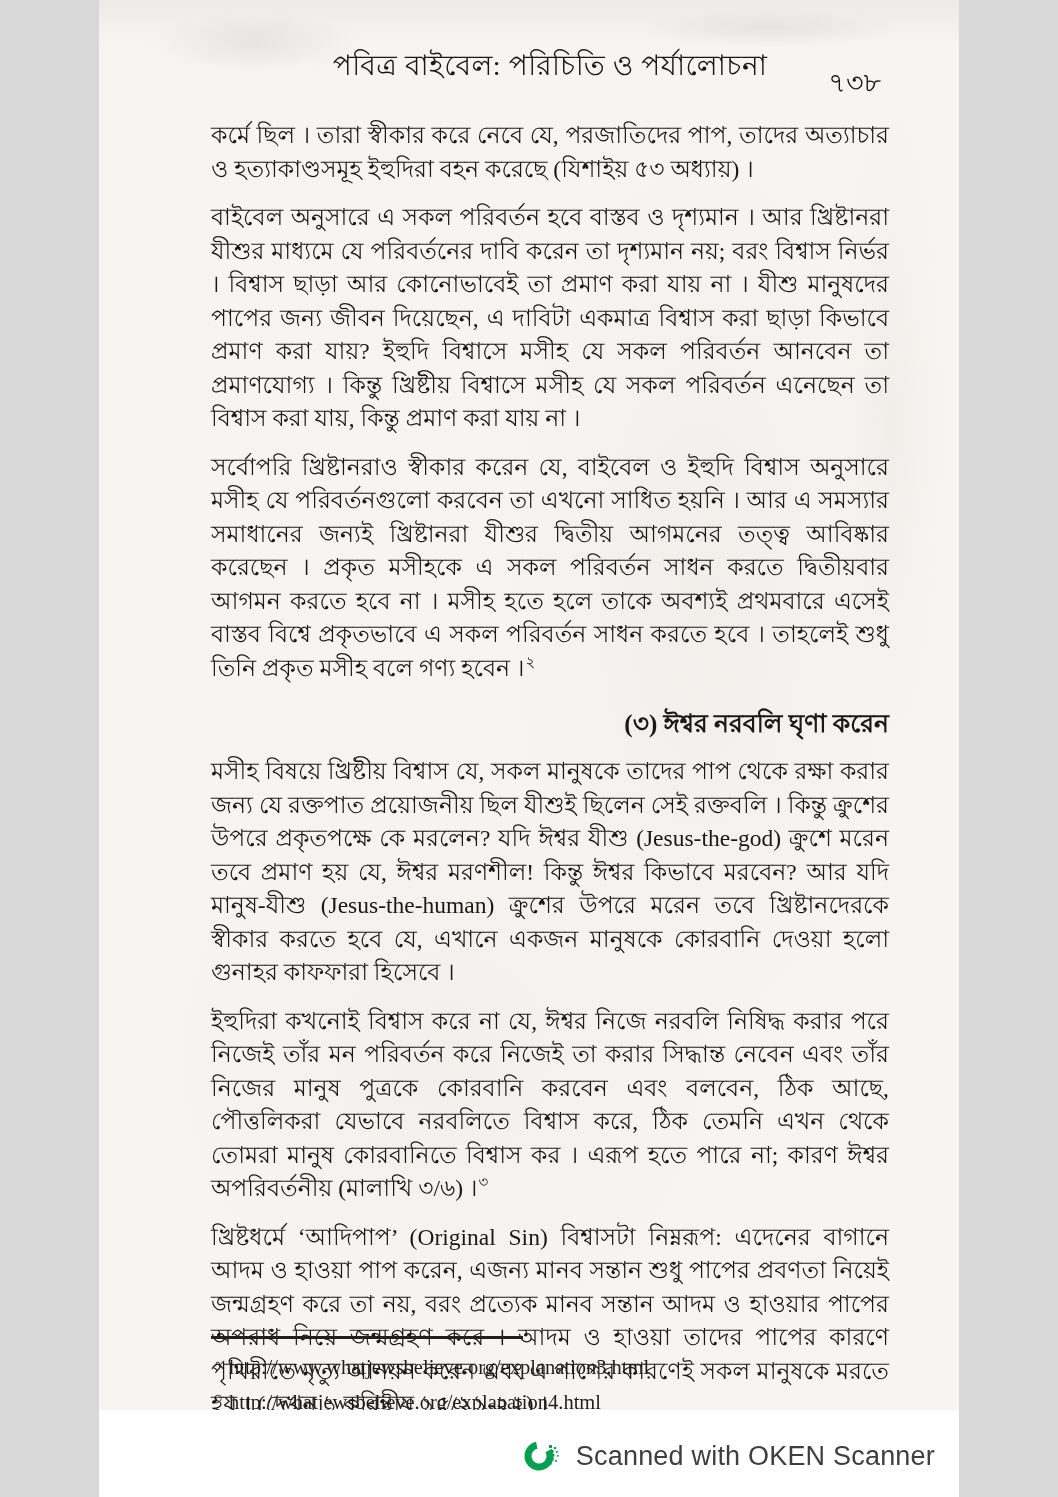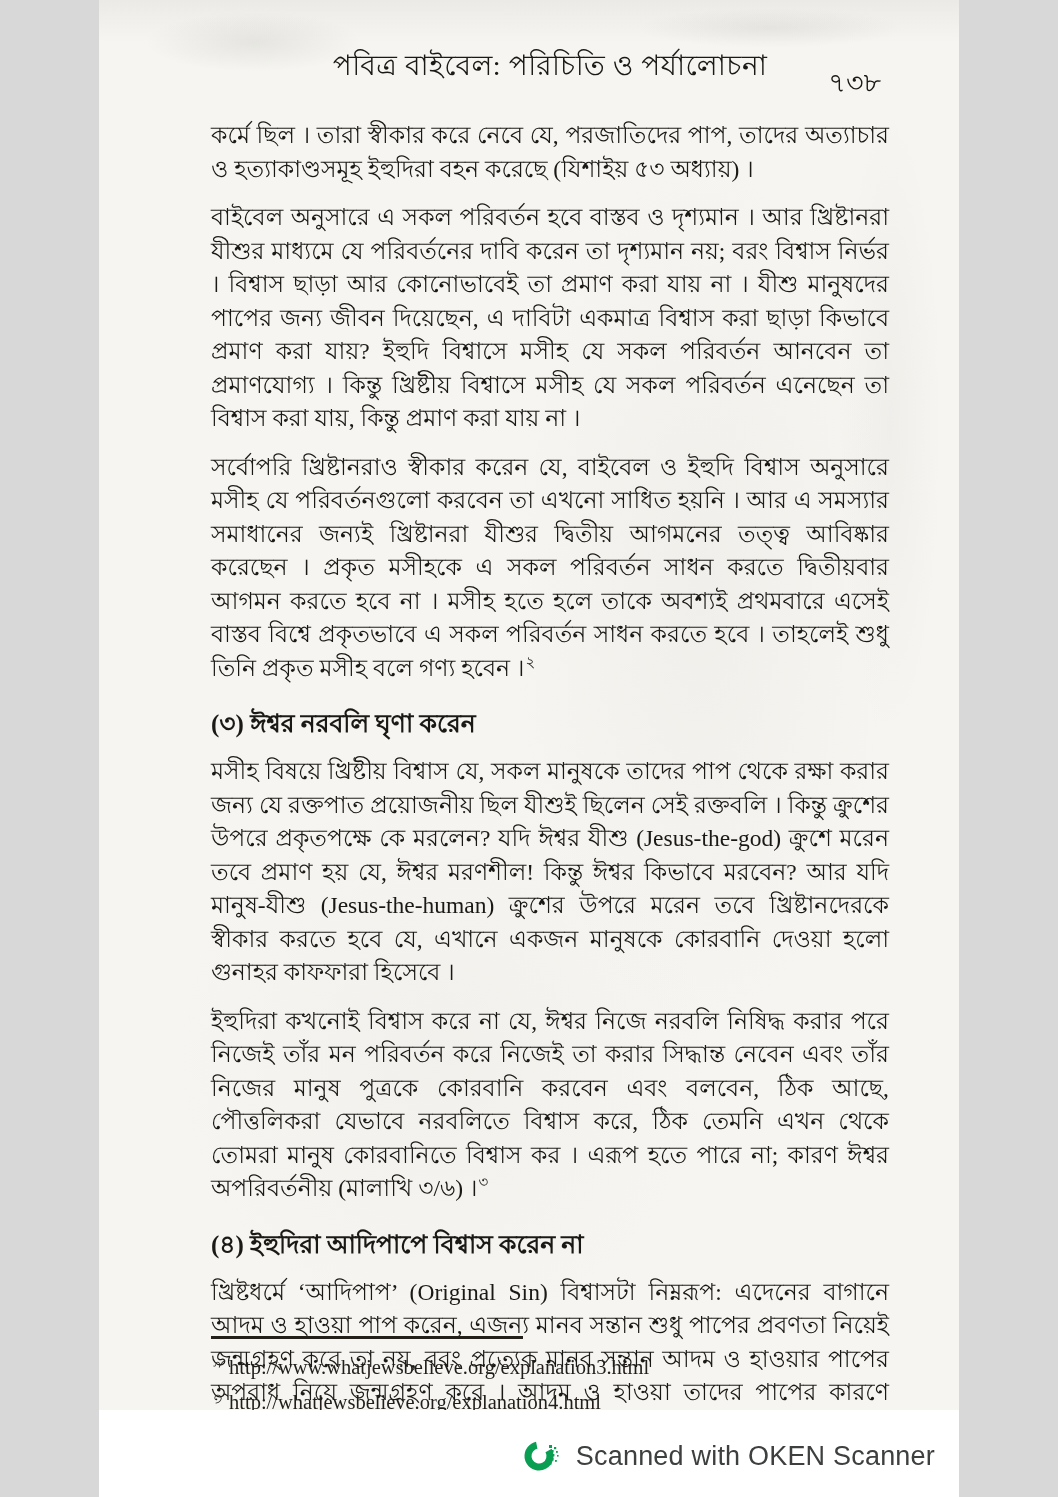--- a/index.html
+++ b/index.html
@@ -30,21 +30,21 @@
   .page-header{position:relative;text-align:center;margin-bottom:28px;}
   .page-title{font-size:28px;letter-spacing:.5px;display:inline-block;}
   .page-number{position:absolute;right:8px;top:2px;font-size:27px;margin-top:16px;}
   .para{
     font-size:23.5px;line-height:33.5px;
     text-align:justify;text-justify:inter-word;
     margin:12px 0 15px 0;
   }
   .sec-heading{
     font-size:25px;font-weight:700;line-height:30px;
-    margin:24px 0 16px 0;text-align:left;
+    margin:24px 0 16px 0;text-align:right;
   }
   .fnref{font-size:15px;line-height:0;vertical-align:9px;margin-left:1px;}
   .footnotes{position:absolute;left:112px;top:1336px;width:620px;}
   .fn-rule{width:312px;height:3px;background:#232019;margin:0 0 8px 0;}
   .fn-line{font-size:20.5px;line-height:30px;color:#201d1a;white-space:nowrap;}
   .fn-marker{
     display:inline-block;width:14px;
     transform:rotate(-90deg);
     font-size:15px;vertical-align:7px;margin-right:4px;
   }
@@ -80,21 +80,20 @@
 
       <p class="para"><span>সর্বোপরি খ্রিষ্টানরাও স্বীকার করেন যে, বাইবেল ও ইহুদি বিশ্বাস অনুসারে মসীহ যে পরিবর্তনগুলো করবেন তা এখনো সাধিত হয়নি । আর  এ সমস্যার সমাধানের জন্যই খ্রিষ্টানরা যীশুর দ্বিতীয় আগমনের তত্ত্ব আবিষ্কার করেছেন । প্রকৃত মসীহকে এ সকল পরিবর্তন সাধন করতে দ্বিতীয়বার আগমন করতে হবে না । মসীহ হতে হলে তাকে অবশ্যই প্রথমবারে এসেই বাস্তব বিশ্বে প্রকৃতভাবে এ সকল পরিবর্তন সাধন করতে হবে । তাহলেই শুধু তিনি প্রকৃত মসীহ বলে গণ্য হবেন ।</span><sup class="fnref">২</sup></p>
 
       <h2 class="sec-heading">(৩) ঈশ্বর নরবলি ঘৃণা করেন</h2>
 
       <p class="para"><span>মসীহ বিষয়ে খ্রিষ্টীয় বিশ্বাস যে, সকল মানুষকে তাদের পাপ থেকে রক্ষা করার জন্য যে রক্তপাত প্রয়োজনীয় ছিল যীশুই ছিলেন সেই রক্তবলি । কিন্তু ক্রুশের উপরে প্রকৃতপক্ষে কে মরলেন? যদি ঈশ্বর যীশু (Jesus-the-god) ক্রুশে মরেন তবে প্রমাণ হয় যে, ঈশ্বর মরণশীল! কিন্তু ঈশ্বর কিভাবে মরবেন? আর যদি মানুষ-যীশু (Jesus-the-human)  ক্রুশের উপরে মরেন তবে খ্রিষ্টানদেরকে স্বীকার করতে হবে যে, এখানে একজন মানুষকে কোরবানি দেওয়া হলো গুনাহর কাফফারা হিসেবে ।</span></p>
 
 
       <p class="para"><span>ইহুদিরা কখনোই বিশ্বাস করে না যে, ঈশ্বর নিজে নরবলি নিষিদ্ধ করার পরে নিজেই তাঁর মন পরিবর্তন করে নিজেই তা করার সিদ্ধান্ত নেবেন এবং তাঁর নিজের মানুষ পুত্রকে কোরবানি করবেন এবং বলবেন, ঠিক আছে, পৌত্তলিকরা যেভাবে নরবলিতে বিশ্বাস করে, ঠিক তেমনি এখন থেকে তোমরা মানুষ কোরবানিতে বিশ্বাস কর । এরূপ হতে পারে না; কারণ ঈশ্বর অপরিবর্তনীয় (মালাখি ৩/৬) ।</span><sup class="fnref">৩</sup></p>
 
-      <h2 class="sec-heading">(৪) ইহুদিরা আদিপাপে বিশ্বাস করেন না</h2>
 
       <p class="para"><span>খ্রিষ্টধর্মে ‘আদিপাপ’ (Original Sin) বিশ্বাসটা নিম্নরূপ: এদেনের বাগানে আদম ও হাওয়া পাপ করেন, এজন্য মানব সন্তান শুধু পাপের প্রবণতা নিয়েই জন্মগ্রহণ করে তা নয়, বরং প্রত্যেক মানব সন্তান আদম ও হাওয়ার পাপের অপরাধ নিয়ে জন্মগ্রহণ করে । আদম ও হাওয়া তাদের পাপের কারণে পৃথিবীতে মৃত্যু আনয়ন করেন এবং এ পাপের কারণেই সকল মানুষকে মরতে হয় । (দেখুন ১ করিন্থীয় ১৫/২১-২২) ।</span></p>
 
       <p class="para"><span>খ্রিষ্টধর্মের এ বিশ্বাসটা পুরোপুরিভাবেই বাইবেলবিরোধী (unbiblical) । বাইবেলের বক্তব্য এ কথা বলে না যে, পাপের কারণে আদম ও হাওয়াকে এদেনের বাগান থেকে বের করা হয় । লক্ষণীয় যে,আদম-হাওয়ার ফল ভক্ষণকে বাইবেল ‘পাপ’ (sin) বলে আখ্যায়িত করেনি । বাইবেল পাপ বা গুনাহ (sin) শব্দটা প্রথম ব্যবহার করেছে হাবিলের প্রতি কাবিলের ঈর্ষার আলোচনায় । (আদিপুস্তক ৪/৭) । পাপের</span></p>
 
     </div>
 
     <div class="footnotes">
       <div class="fn-rule"></div>
       <div class="fn-line">

